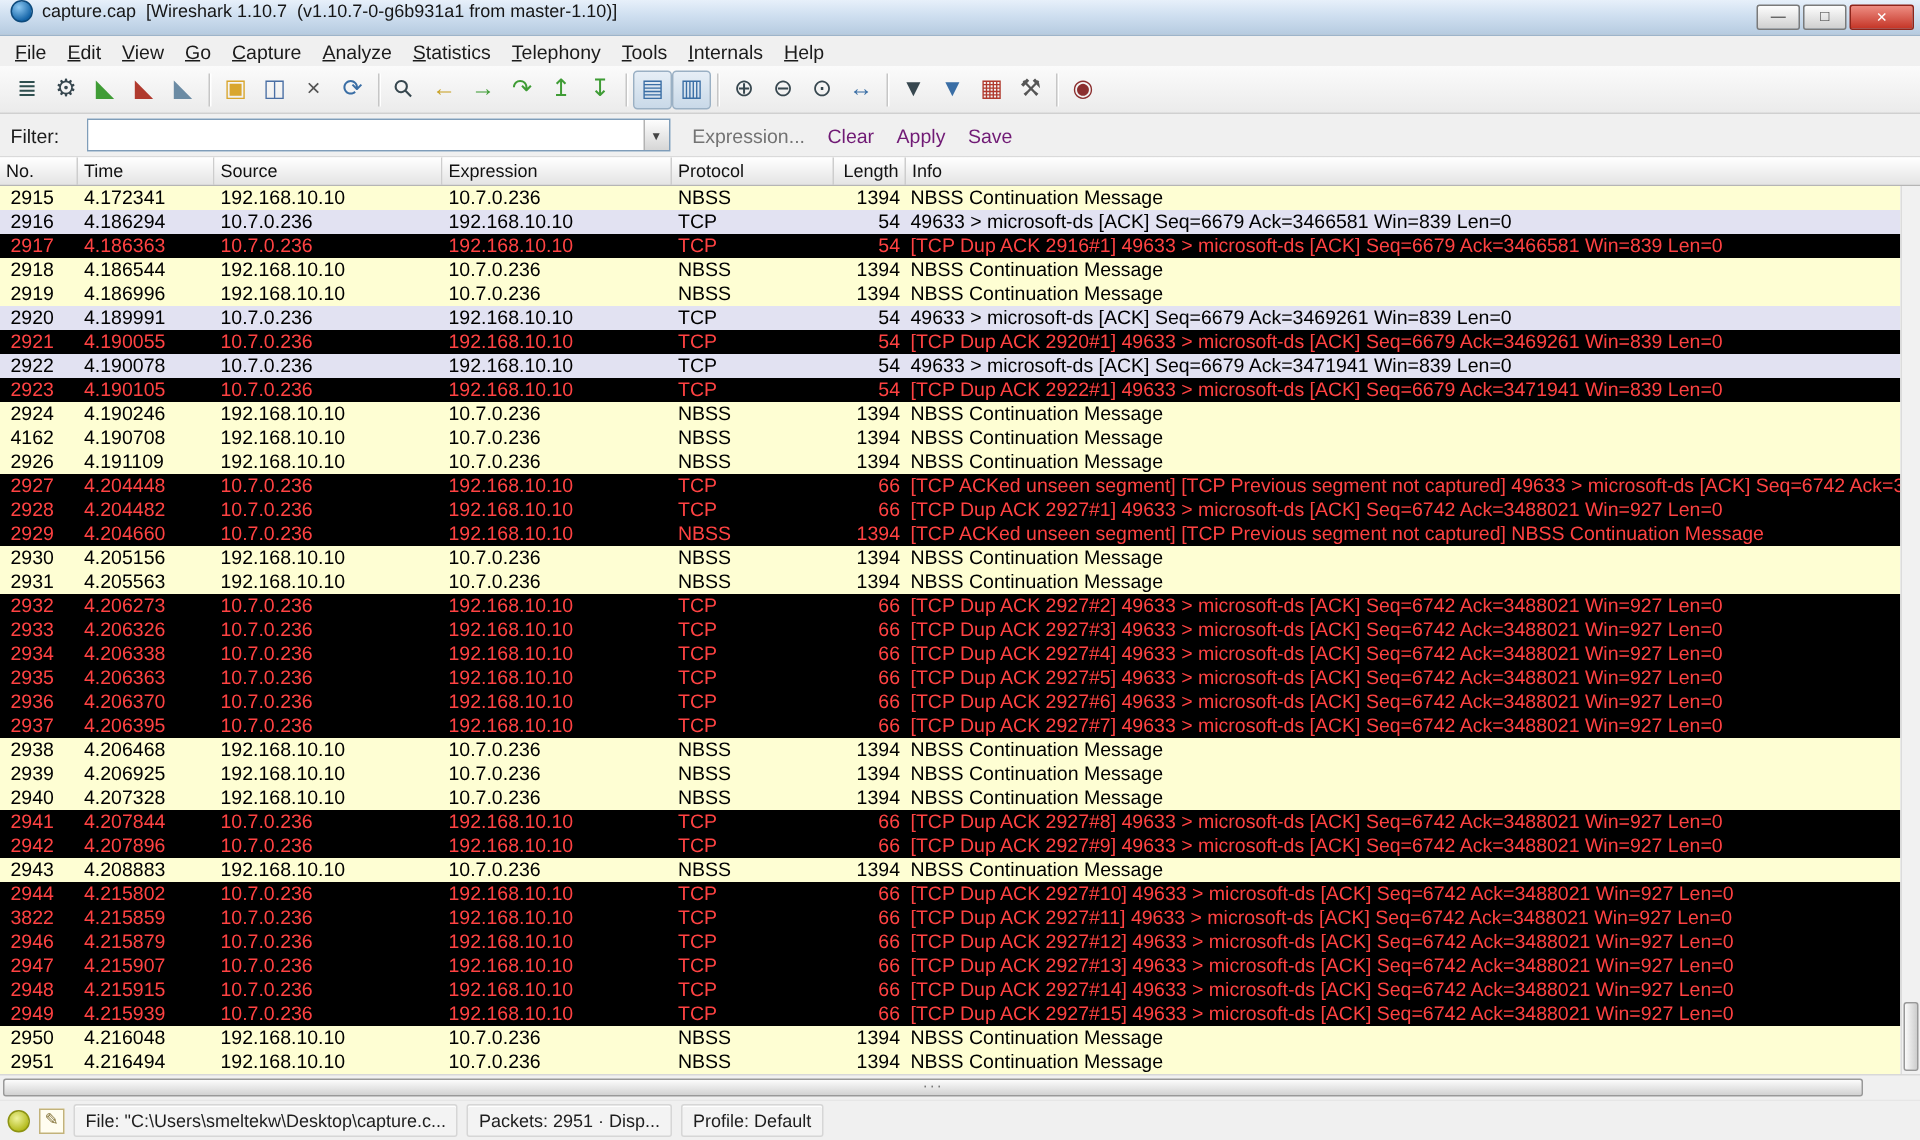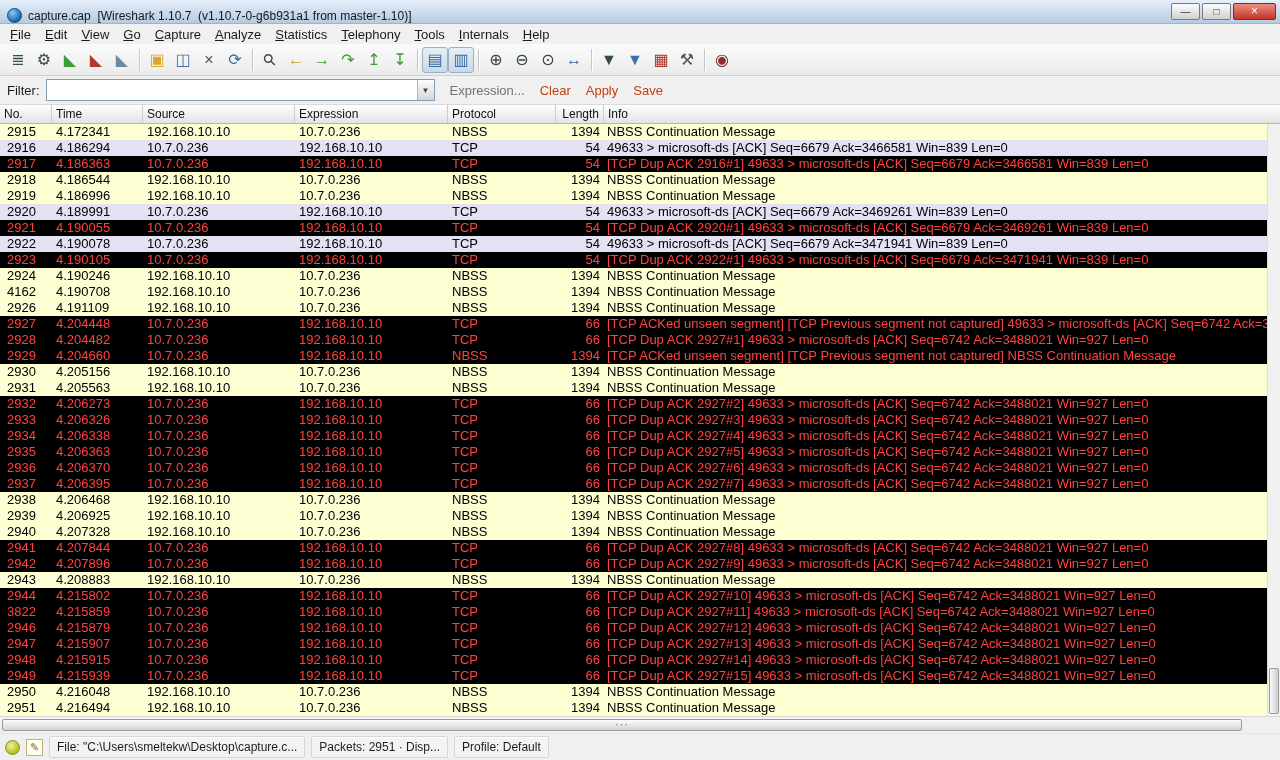--- a/index.html
+++ b/index.html
@@ -1,47 +1,47 @@
 <!DOCTYPE html>
 <html><head>
 <meta charset="utf-8">
 <style>
   *{box-sizing:border-box;margin:0;padding:0}
   html,body{width:1280px;height:760px;overflow:hidden;font-family:"Liberation Sans",sans-serif;background:#f0f0f0}
   .window{width:1280px;height:760px;display:flex;flex-direction:column;background:#f0f0f0}
 
   
-  .titlebar{height:24px;flex:0 0 24px;background:linear-gradient(180deg,#e7f0fa 0%,#cfdff0 45%,#b6cbe0 100%);display:flex;align-items:flex-end;padding:0 4px;border-bottom:1px solid #9db4ca;position:relative}
+  .titlebar{height:24px;flex:0 0 24px;background:linear-gradient(180deg,#e7f0fa 0%,#cfdff0 45%,#b6cbe0 100%);display:flex;align-items:flex-start;padding:0 4px;border-bottom:1px solid #9db4ca;position:relative}
   .app-icon{width:15px;height:15px;border-radius:50%;background:radial-gradient(circle at 35% 30%,#8cc8f2,#1565a8 72%);margin:0 6px 0 3px;border:1px solid #0d4a7c;flex:0 0 auto}
   .title-text{font-size:12px;color:#161616;white-space:pre}
   .win-controls{position:absolute;right:4px;top:3px;display:flex;gap:2px}
   .winbtn{width:29px;height:17px;font-size:10px;line-height:15px;text-align:center;border:1px solid #7a7a7a;border-radius:2px;color:#333;background:linear-gradient(#fdfdfd,#cfcfcf);cursor:default}
   .winbtn.close{width:43px;background:linear-gradient(#ee8d82,#c43527);color:#fff;border-color:#8e241a;font-size:12px;line-height:14px}
 
   
   .menubar{height:20px;flex:0 0 20px;background:#f0f0f0;display:flex;align-items:center;padding-left:3px;font-size:13px;color:#1b1b1b}
   .menu-item{padding:2px 7px;white-space:nowrap}
   .menu-item u{text-decoration:underline}
 
   
   .toolbar{height:32px;flex:0 0 32px;background:linear-gradient(#fbfbfb,#ebebeb);border-bottom:1px solid #d0d0d0;display:flex;align-items:center;padding-left:5px}
   .tb-btn{width:26px;height:26px;display:flex;align-items:center;justify-content:center;border:1px solid transparent;border-radius:3px;flex:0 0 auto}
   .tb-btn .glyph{font-size:16px;line-height:1;display:inline-block}
   .tb-btn.pressed{border-color:#9ab0c4;background:linear-gradient(#e6eef6,#c9d9e8)}
   .tb-sep{width:1px;height:22px;background:#c6c6c6;margin:0 4px;box-shadow:1px 0 0 #ffffff;flex:0 0 auto}
 
   
   .filterbar{height:29px;flex:0 0 29px;display:flex;align-items:center;background:#f0f0f0;border-bottom:1px solid #dadada;padding-left:7px;font-size:13px;color:#1b1b1b}
-  .filter-label{margin-right:6px}
+  .filter-label{margin-right:18px}
   .filter-combo{display:flex;height:22px;border:1px solid #7f9db9;background:#fff}
   .filter-input{width:370px;border:none;outline:none;font-size:13px;padding:0 4px;font-family:"Liberation Sans",sans-serif;background:#fff}
   .filter-drop{width:17px;background:linear-gradient(#fdfdfd,#d6d6d6);border-left:1px solid #b3b3b3;display:flex;align-items:center;justify-content:center;font-size:8px;color:#444}
   .fbtn{margin-left:15px;font-size:13px;white-space:nowrap}
   .fbtn.dark{color:#737373}
-  .fbtn.dim{color:#c2410c}
+  .fbtn.dim{color:#701a75}
 
   
   .header-row{height:19px;flex:0 0 19px;display:flex;font-size:12px;color:#111;border-bottom:1px solid #b5b5b5;background:linear-gradient(#ffffff,#e4e4e4)}
   .hcol{border-right:1px solid #cdcdcd;display:flex;align-items:center;padding:0 4px;background:linear-gradient(#ffffff,#e4e4e4);flex:0 0 auto}
   .k-no{width:52px}.k-time{width:91px}.k-src{width:152px}.k-dst{width:153px}.k-proto{width:108px}
   .k-len{width:48px;justify-content:flex-end}
   .k-info{flex:1 1 auto;border-right:none}
   .hlabel{white-space:nowrap}
 
   

